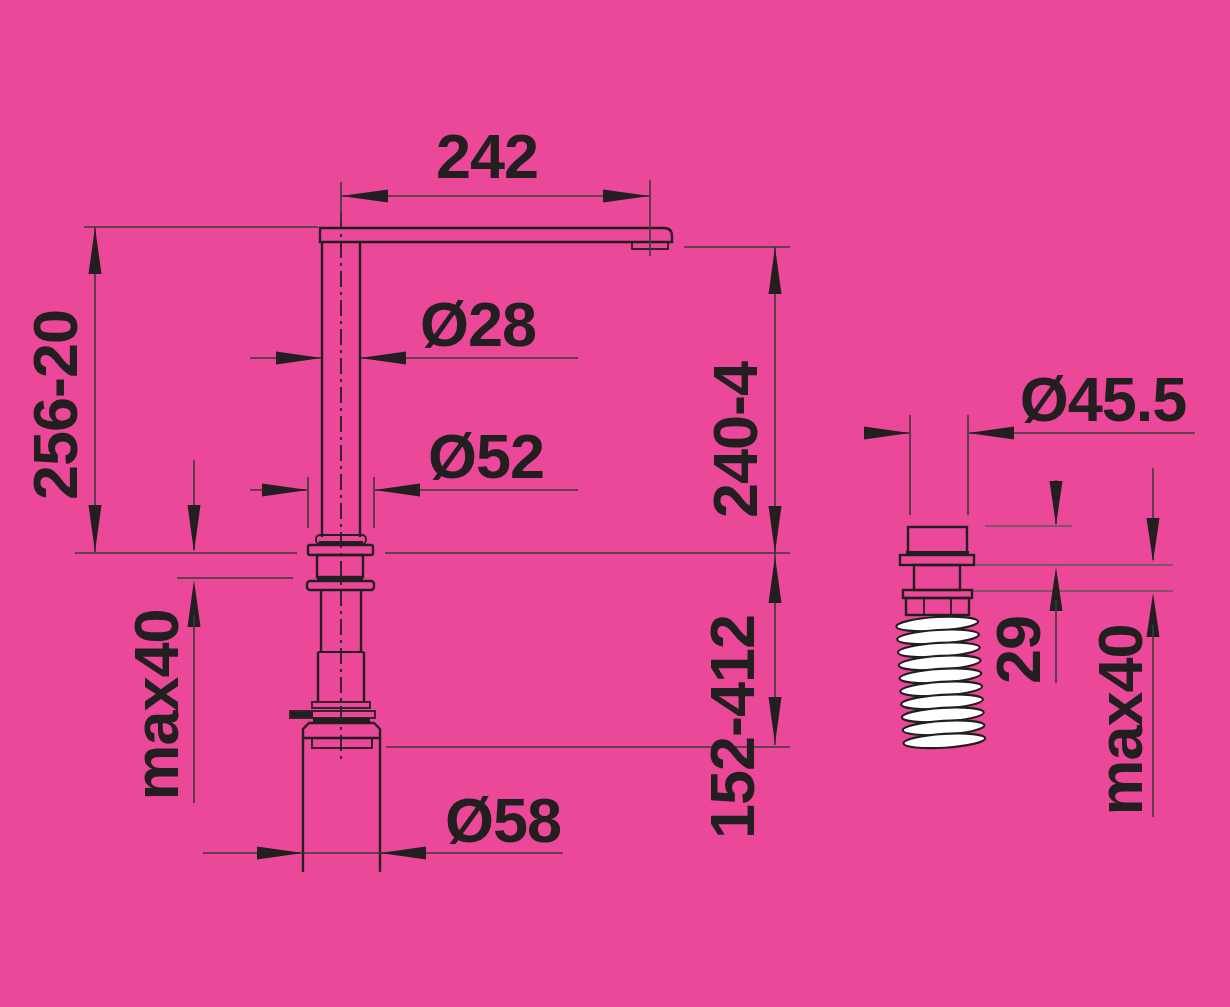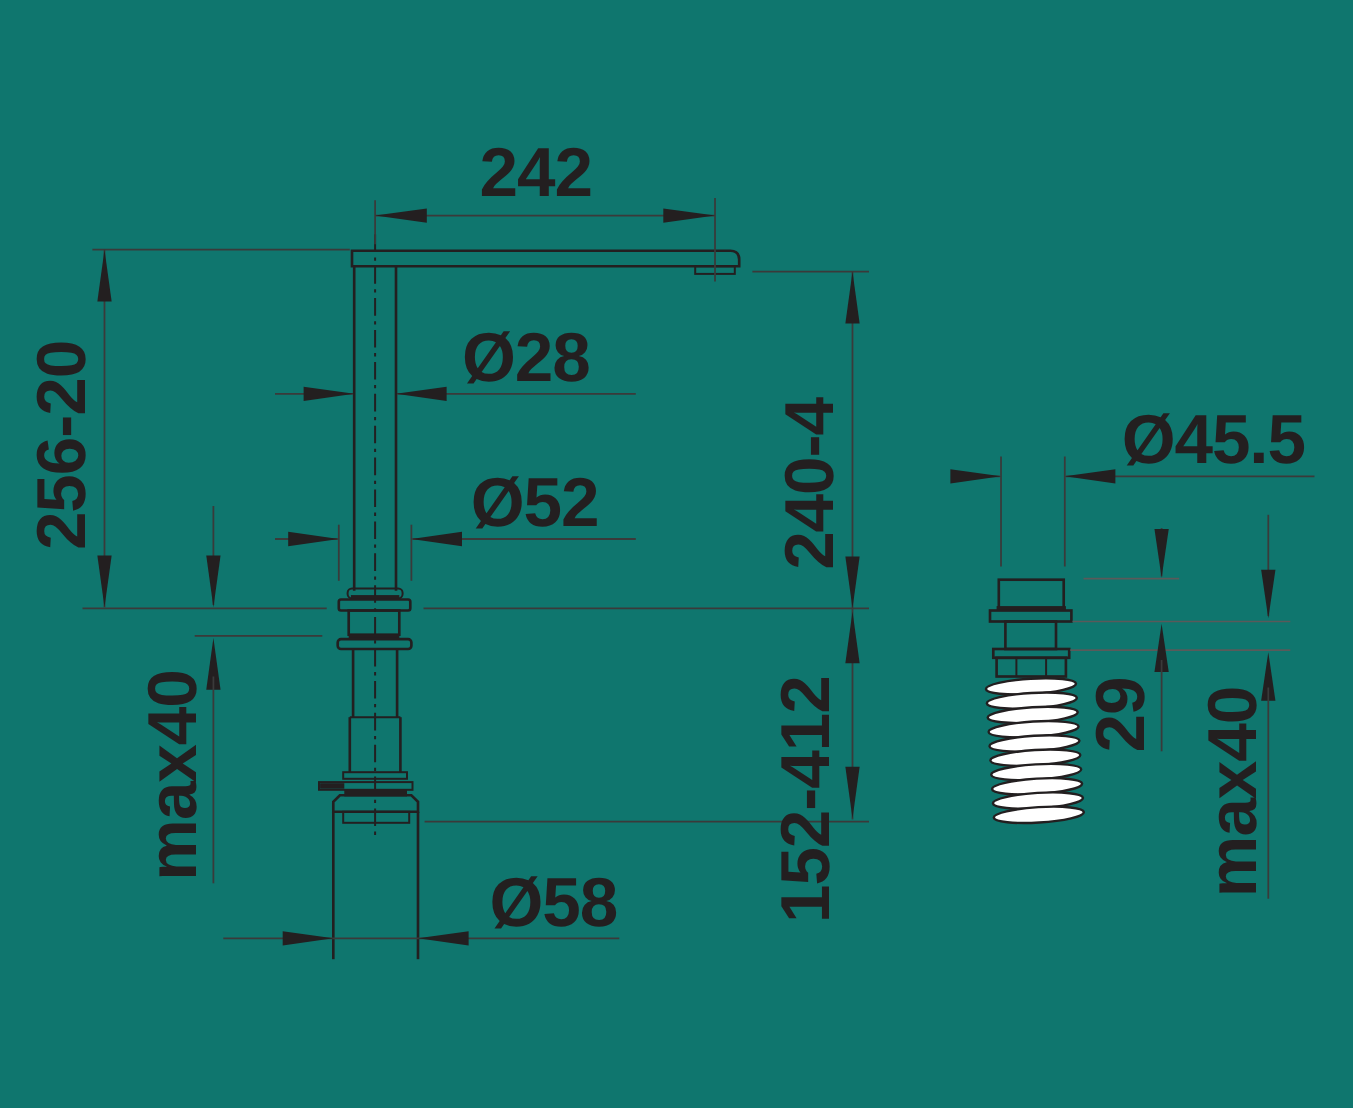--- a/index.html
+++ b/index.html
@@ -5,21 +5,21 @@
   html, body {
     margin: 0;
     padding: 0;
     background: #ffffff;
     font-family: "Liberation Sans", sans-serif;
   }
   .canvas {
     position: relative;
     width: 1230px;
     height: 1007px;
-    background: #0f766e;
+    background: #ec4899;
     overflow: hidden;
     text-align: center;
   }
   svg { display: block; }
   .outline {
     fill: none;
     stroke: #231f20;
     stroke-width: 2.4;
     stroke-linejoin: miter;
   }

